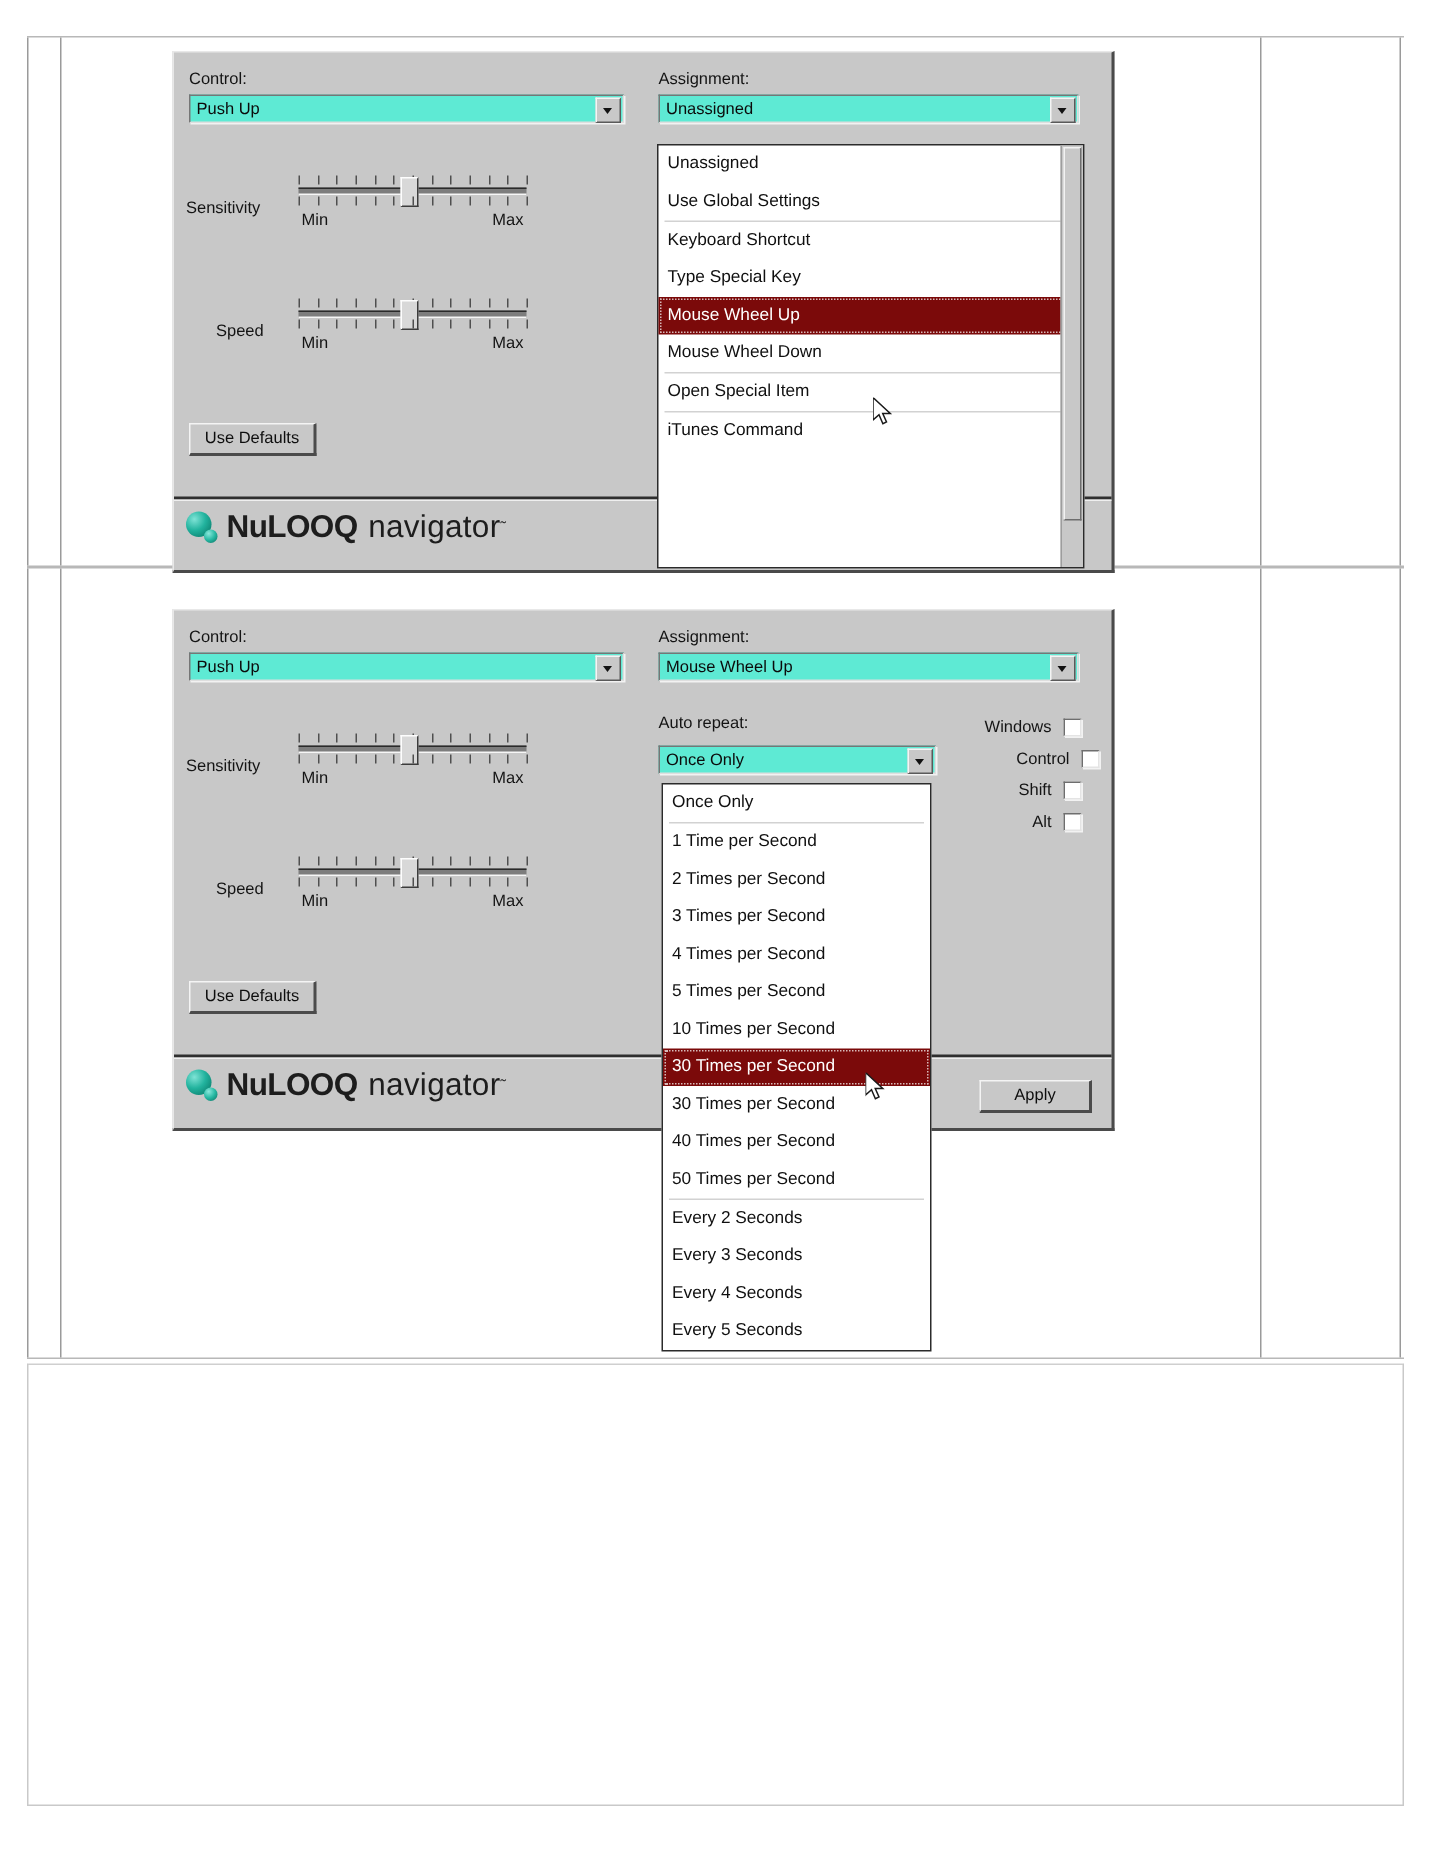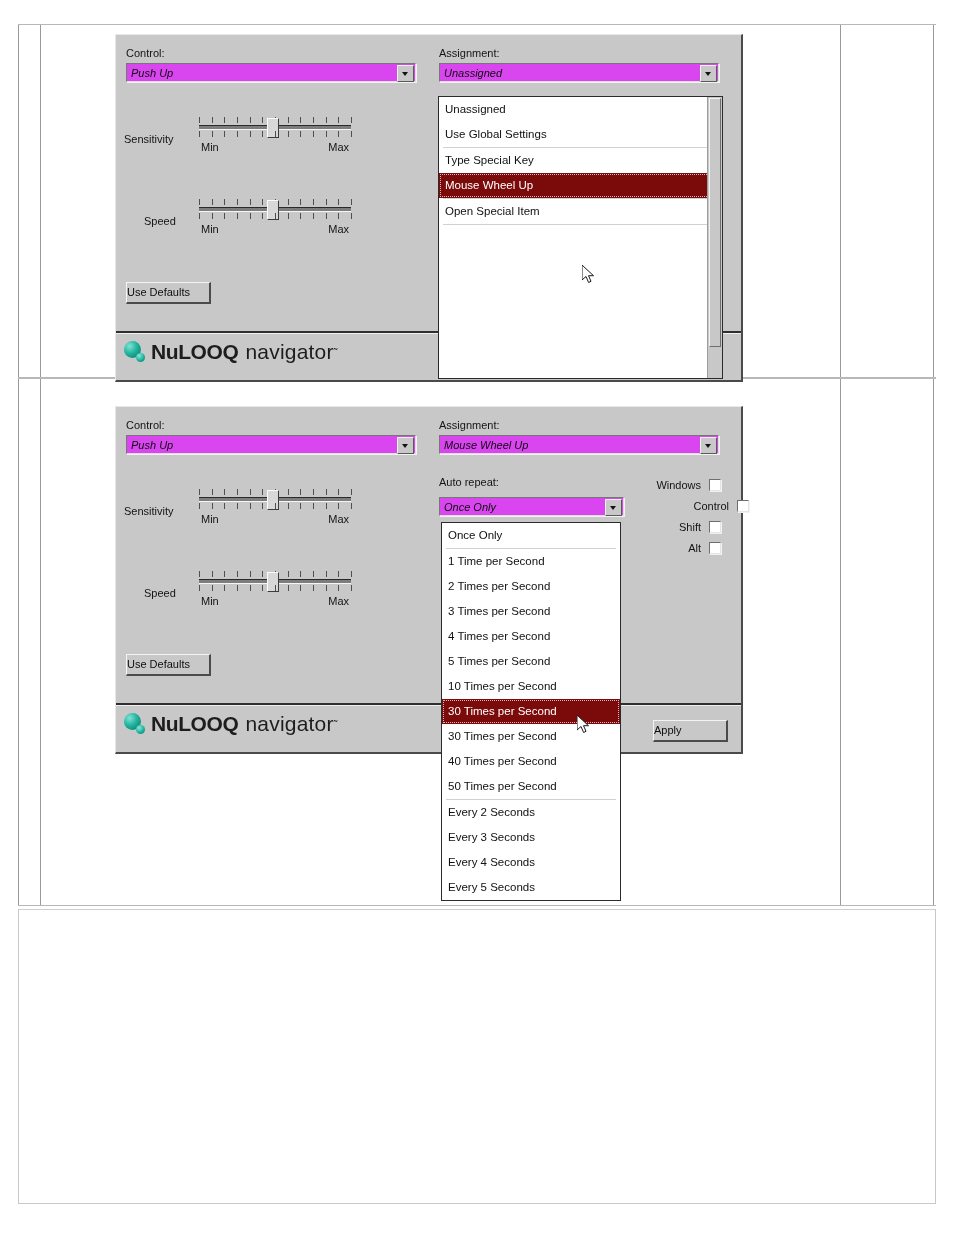--- a/index.html
+++ b/index.html
@@ -27,24 +27,24 @@
 
   
   .dlg{position:absolute;background:#c8c8c8;
        border-top:1px solid #e8e8e8;border-left:1px solid #e8e8e8;
        border-right:2px solid #4a4a4a;border-bottom:2px solid #4a4a4a;}
   .dlg-body{position:relative;width:100%;height:100%;}
 
   .lbl{position:absolute;font-size:11px;color:#141414;white-space:nowrap;line-height:12px;}
 
   
-  .combo{position:absolute;height:19px;background:#d946ef;box-sizing:border-box;
+  .combo{position:absolute;height:19px;background:#5eead4;box-sizing:border-box;
          border-top:1px solid #767676;border-left:1px solid #767676;
          border-right:1px solid #dedede;border-bottom:1px solid #dedede;
-         box-shadow: 1px 1px 0 0 #f2f2f2; font-style: italic;}
+         box-shadow: 1px 1px 0 0 #f2f2f2;}
   .combo .val{position:absolute;left:4px;top:2px;font-size:11px;color:#0b0b0b;line-height:14px;white-space:nowrap;}
   .combo .arrow{position:absolute;right:1px;top:1px;width:15px;height:15px;background:#c8c8c8;
         border-top:1px solid #f4f4f4;border-left:1px solid #f4f4f4;
         border-right:1px solid #5a5a5a;border-bottom:1px solid #5a5a5a;}
   .combo .arrow:after{content:"";position:absolute;left:4px;top:6px;
         border-left:3.5px solid transparent;border-right:3.5px solid transparent;border-top:4px solid #121212;}
 
   
   .popup{position:absolute;background:#ffffff;border:1px solid #2b2b2b;box-sizing:border-box;z-index:40;}
   .popup .item{position:relative;height:25px;line-height:25px;padding-left:6px;font-size:11.5px;color:#101010;white-space:nowrap;box-sizing:border-box;}
@@ -67,21 +67,21 @@
         border-top:1px solid #2a2a2a;border-bottom:1px solid #f6f6f6;background:#7d7d7d;}
   .slider .thumb{position:absolute;top:1px;width:10px;height:18px;background:#d8d8d8;
         border-top:1px solid #fdfdfd;border-left:1px solid #fdfdfd;
         border-right:1px solid #3c3c3c;border-bottom:1px solid #3c3c3c;}
   .slider .minmax{position:absolute;top:24px;width:100%;font-size:11px;color:#141414;}
   .slider .minmax span{position:absolute;}
   .slider .minmax .mn{left:2px;}
   .slider .minmax .mx{right:2px;}
 
   
-  .btn{position:absolute;background:#c8c8c8;font-size:11px;color:#0e0e0e;
+  .btn{position:absolute;background:#c8c8c8;font-size:11px;color:#0e0e0e;text-align:center;
        box-sizing:border-box;
        border-top:1px solid #f4f4f4;border-left:1px solid #f4f4f4;
        border-right:2px solid #4b4b4b;border-bottom:2px solid #4b4b4b;
        line-height:18px;}
 
   
   .cbrow{position:absolute;font-size:11px;color:#141414;}
   .cbrow .cbl{position:absolute;right:20px;top:0;white-space:nowrap;text-align:right;}
   .cbbox{position:absolute;right:0;top:0;width:12px;height:12px;background:#ffffff;box-sizing:border-box;
        border-top:1px solid #6e6e6e;border-left:1px solid #6e6e6e;
@@ -230,25 +230,28 @@
         <div class="nav">navigator</div>
         <div class="tm">˜</div>
       </div>
     </div>
   </div>
 
   <div class="popup" id="popup1" style="left:438px;top:96px;width:285px;height:283px;">
     <div class="item">Unassigned</div>
       <div class="item">Use Global Settings</div>
       <div class="sep"></div>
+      <div class="item">Keyboard Shortcut</div>
       <div class="item">Type Special Key</div>
       <div class="item sel">Mouse Wheel Up</div>
+      <div class="item">Mouse Wheel Down</div>
       <div class="sep"></div>
       <div class="item">Open Special Item</div>
       <div class="sep"></div>
+      <div class="item">iTunes Command</div>
       <div class="pscroll">
       <div class="thumb"></div>
     </div>
   </div>
 
   <div class="dlg" style="left:115px;top:406px;width:625px;height:345px;">
     <div class="dlg-body">
 
       <div class="lbl" style="left:10px;top:12px;">Control:</div>
       <div class="combo" style="left:10px;top:28px;width:290px;">
@@ -266,21 +269,21 @@
       <div class="combo" style="left:323px;top:90px;width:185px;">
         <div class="val">Once Only</div>
         <div class="arrow"></div>
       </div>
 
       <div id="modifiers">
           <div class="cbrow" style="left: 480px; top: 72px; width: 125px; height: 13px;">
             <span class="cbl">Windows</span>
             <span class="cbbox"></span>
           </div>
-          <div class="cbrow" style="left: 508px; top: 93px; width: 125px; height: 13px;">
+          <div class="cbrow" style="left: 492px; top: 93px; width: 125px; height: 13px;">
             <span class="cbl">Control</span>
             <span class="cbbox"></span>
           </div>
           <div class="cbrow" style="left: 480px; top: 114px; width: 125px; height: 13px;">
             <span class="cbl">Shift</span>
             <span class="cbbox"></span>
           </div>
           <div class="cbrow" style="left: 480px; top: 135px; width: 125px; height: 13px;">
             <span class="cbl">Alt</span>
             <span class="cbbox"></span>

